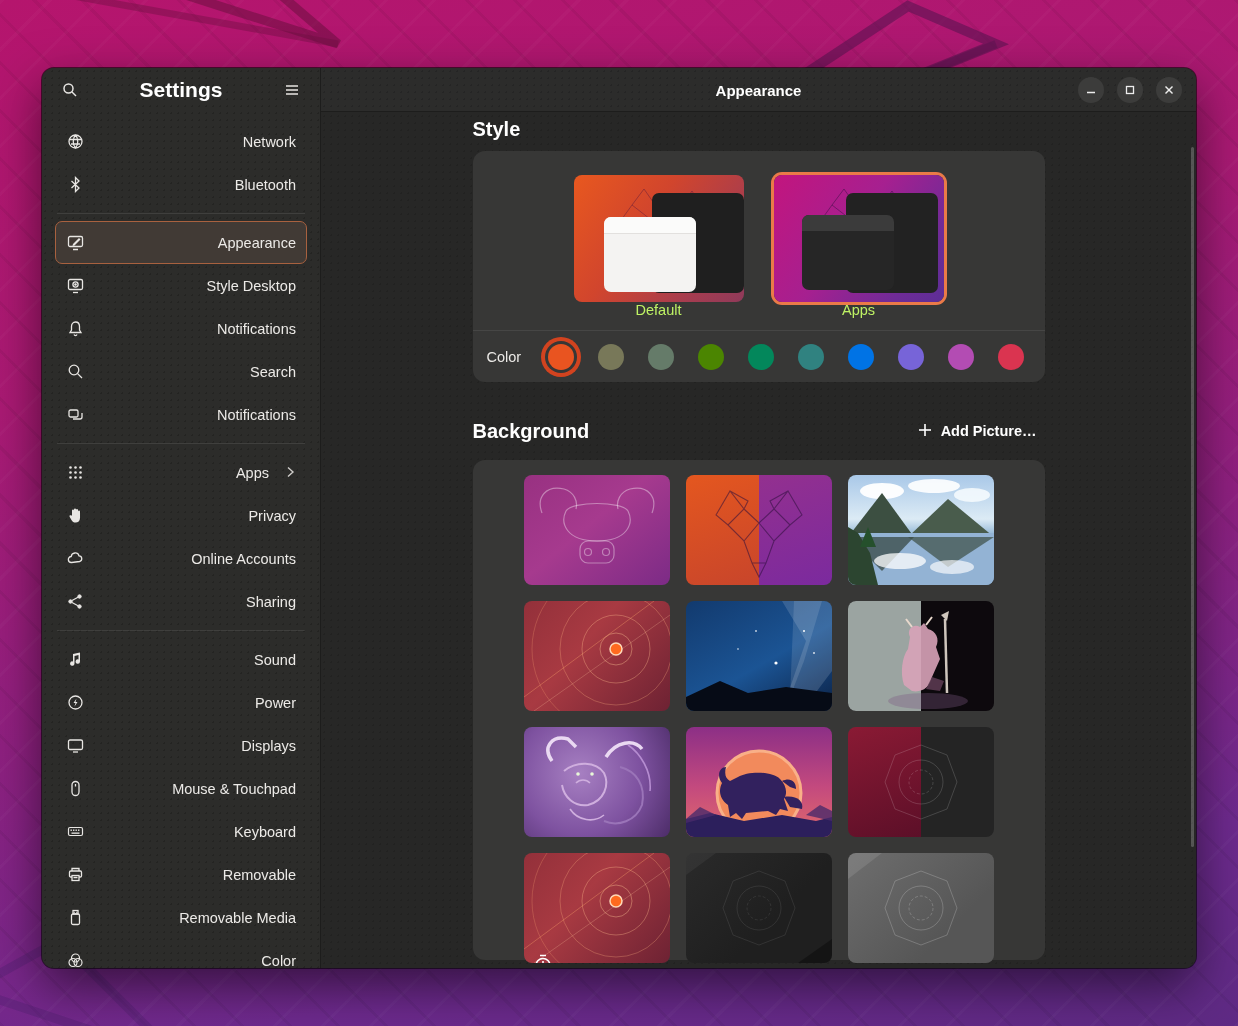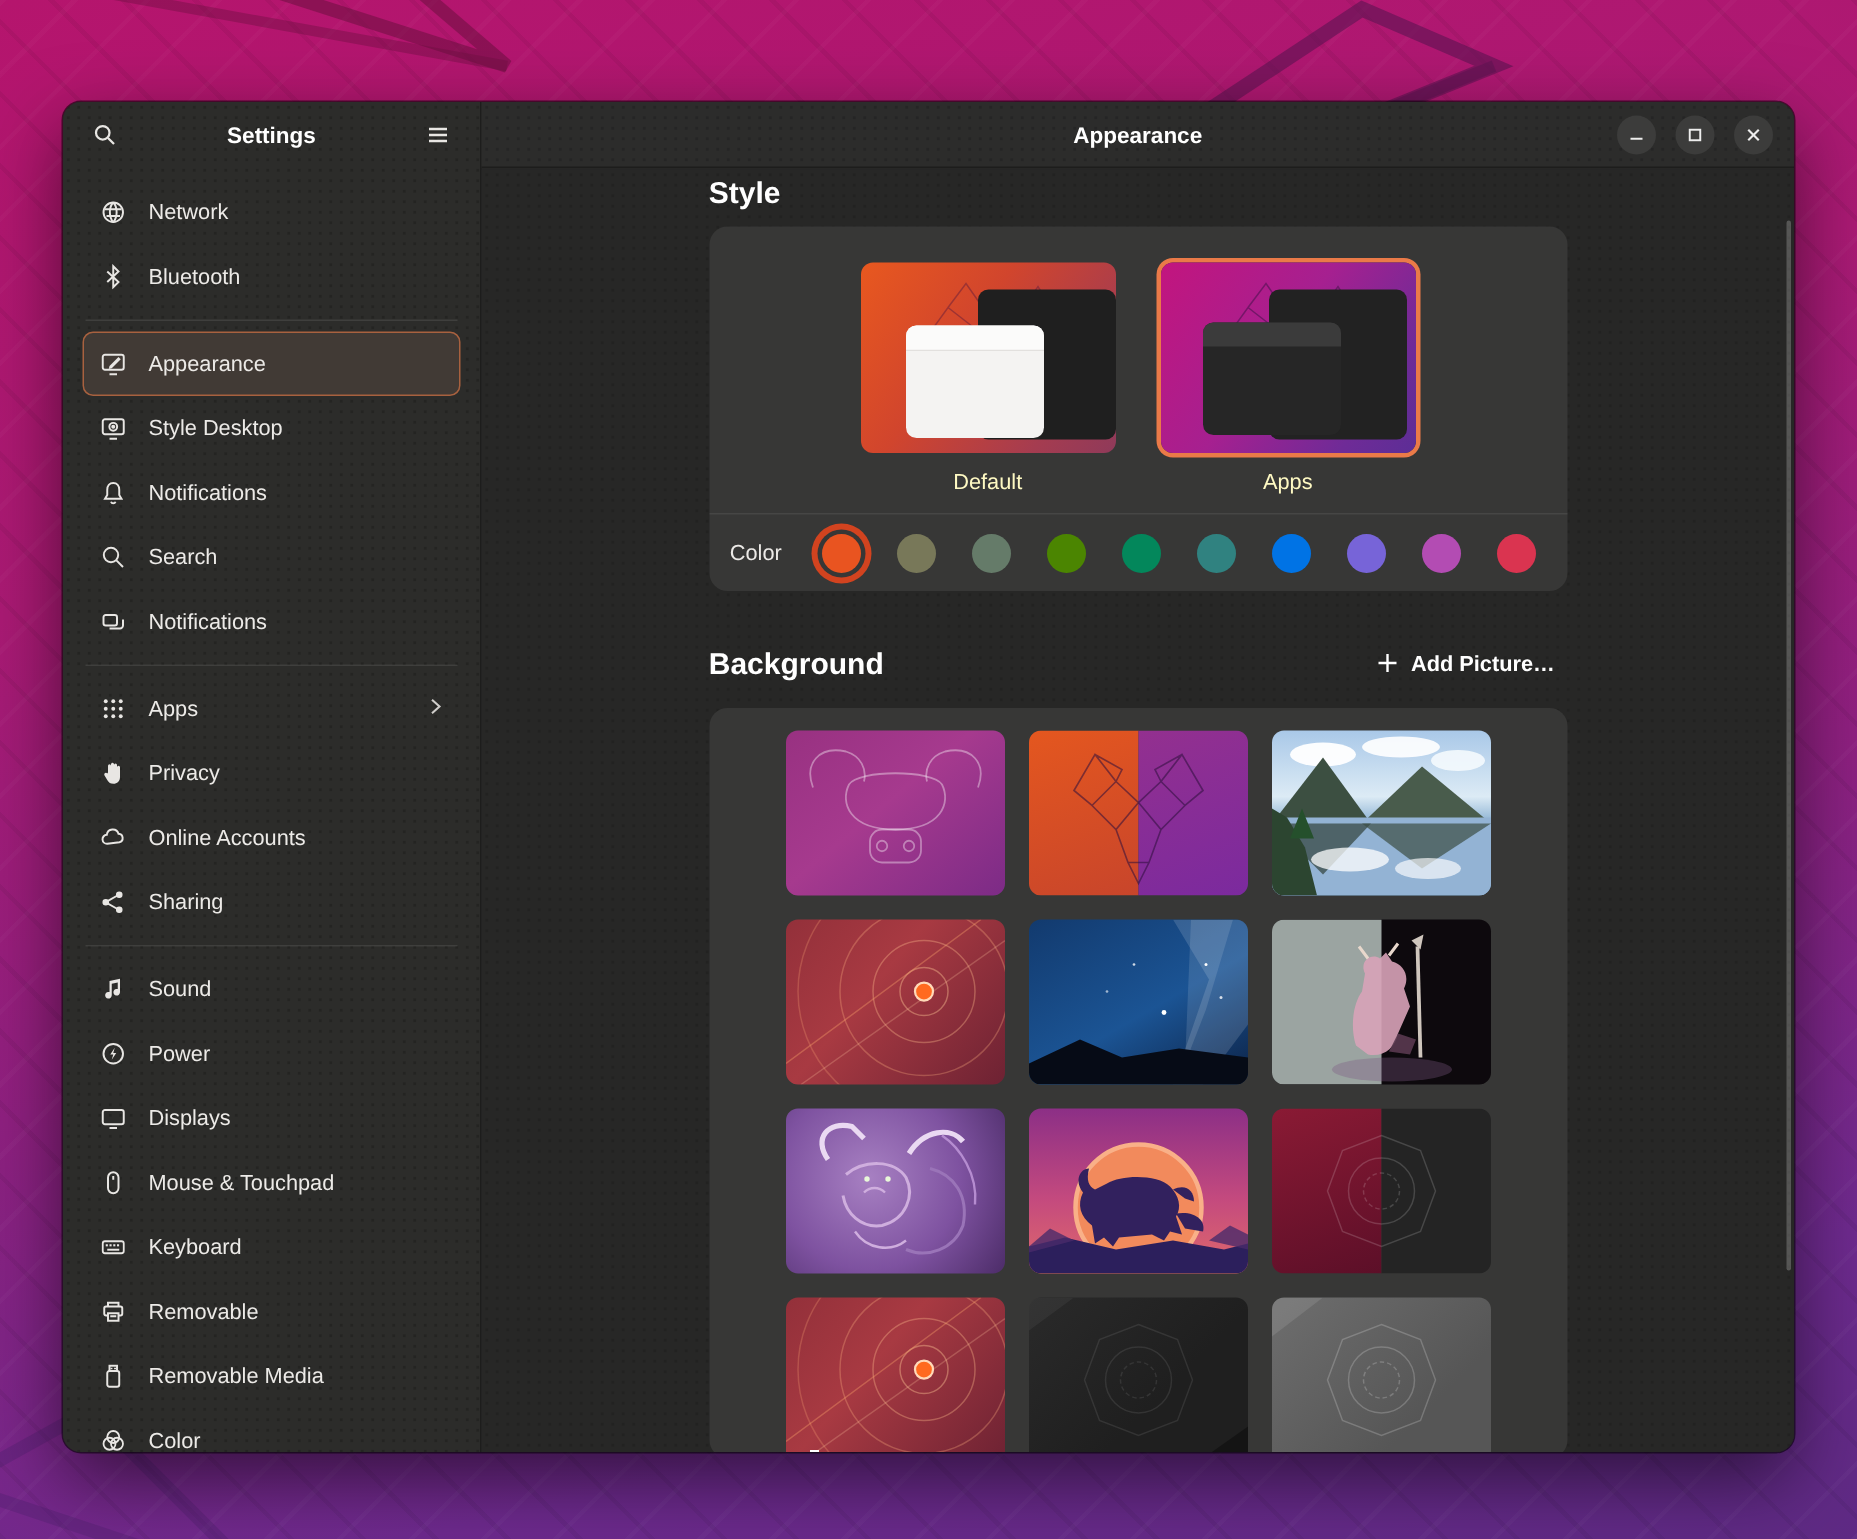--- a/index.html
+++ b/index.html
@@ -26,23 +26,23 @@
   }
 
   
   .sidebar {
     position:absolute; left:0; top:0; bottom:0; width:278px;
     background:#2c2c2a;
     background-image:radial-gradient(rgba(0,0,0,.18) 1px, transparent 1px);
     background-size:7px 7px;
   }
   .sidebar-header { height:44px; display:flex; align-items:center; padding:0 15px; gap:8px; }
-  .sidebar-title { flex:1; text-align:center; font-weight:700; font-size:15px; color:#fff; }
+  .sidebar-title { flex:1; text-align:center; font-weight:700; font-size:21px; color:#fff; }
   .icon-btn { width:26px; height:26px; display:flex; align-items:center; justify-content:center; border-radius:6px; flex:0 0 auto; }
-  .side-list { padding:8px 13px 0 13px; }
+  .side-list { padding:8px 13px 0 13px;text-align:right; }
   .side-item {
     height:43px; display:flex; align-items:center; gap:15px;
     padding:0 10px; border-radius:7px; border:1px solid transparent; color:#eceae7;
   }
   .side-item.selected { background:#413a35; border-color:#a8613f; }
   .side-sep { height:1px; background:rgba(255,255,255,.09); margin:7px 2px; }
   .side-icn { width:18px; display:flex; justify-content:center; flex:0 0 auto; }
   .side-lbl { flex:1; white-space:nowrap; }
   .chev { flex:0 0 auto; color:#cfcdca; }
 
@@ -65,21 +65,21 @@
   .content-inner { width:572px; margin:0 auto; }
   .section-title { margin-top:5px; font-weight:700; font-size:20px; color:#fff; }
 
   .style-card { margin-top:10px; background:#373736; border-radius:12px; }
   .tiles { display:flex; justify-content:center; gap:30px; padding:24px 0 12px 0; }
   .tile-wrap { text-align:center; }
   .tile {
     width:170px; height:127px; border-radius:8px; position:relative; overflow:hidden; margin:0 auto;
   }
   .tile-wrap.selected .tile { box-shadow:0 0 0 3px #ea7a48; }
-  .tile-label { margin-top:12px; color:#fef9c3; }
+  .tile-label { color:#bef264; }
   .tile-default { background:linear-gradient(125deg,#e8581f 0%,#d1452d 40%,#a53c50 78%,#8f3a5a 100%); }
   .tile-dark { background:linear-gradient(125deg,#c2157e 0%,#a62090 45%,#6f2b97 80%,#5c2e96 100%); }
   .mini-win { position:absolute; border-radius:7px; }
   .mw-back-d  { left:78px; top:18px;  width:92px; height:100px; background:#1f1f1f; }
   .mw-front-l { left:30px; top:42px;  width:92px; height:75px;  background:#f4f3f2; }
   .mw-front-l::before { content:""; position:absolute; left:0; right:0; top:0; height:16px; background:#fbfbfa; border-radius:7px 7px 0 0; border-bottom:1px solid #e2e0de; }
   .mw-back-dd { left:72px; top:18px;  width:92px; height:100px; background:#222222; }
   .mw-front-d { left:28px; top:40px;  width:92px; height:75px;  background:#262626; }
   .mw-front-d::before { content:""; position:absolute; left:0; right:0; top:0; height:16px; background:#3b3b3b; border-radius:7px 7px 0 0; }
   .tile svg.bull-lines { position:absolute; inset:0; }

